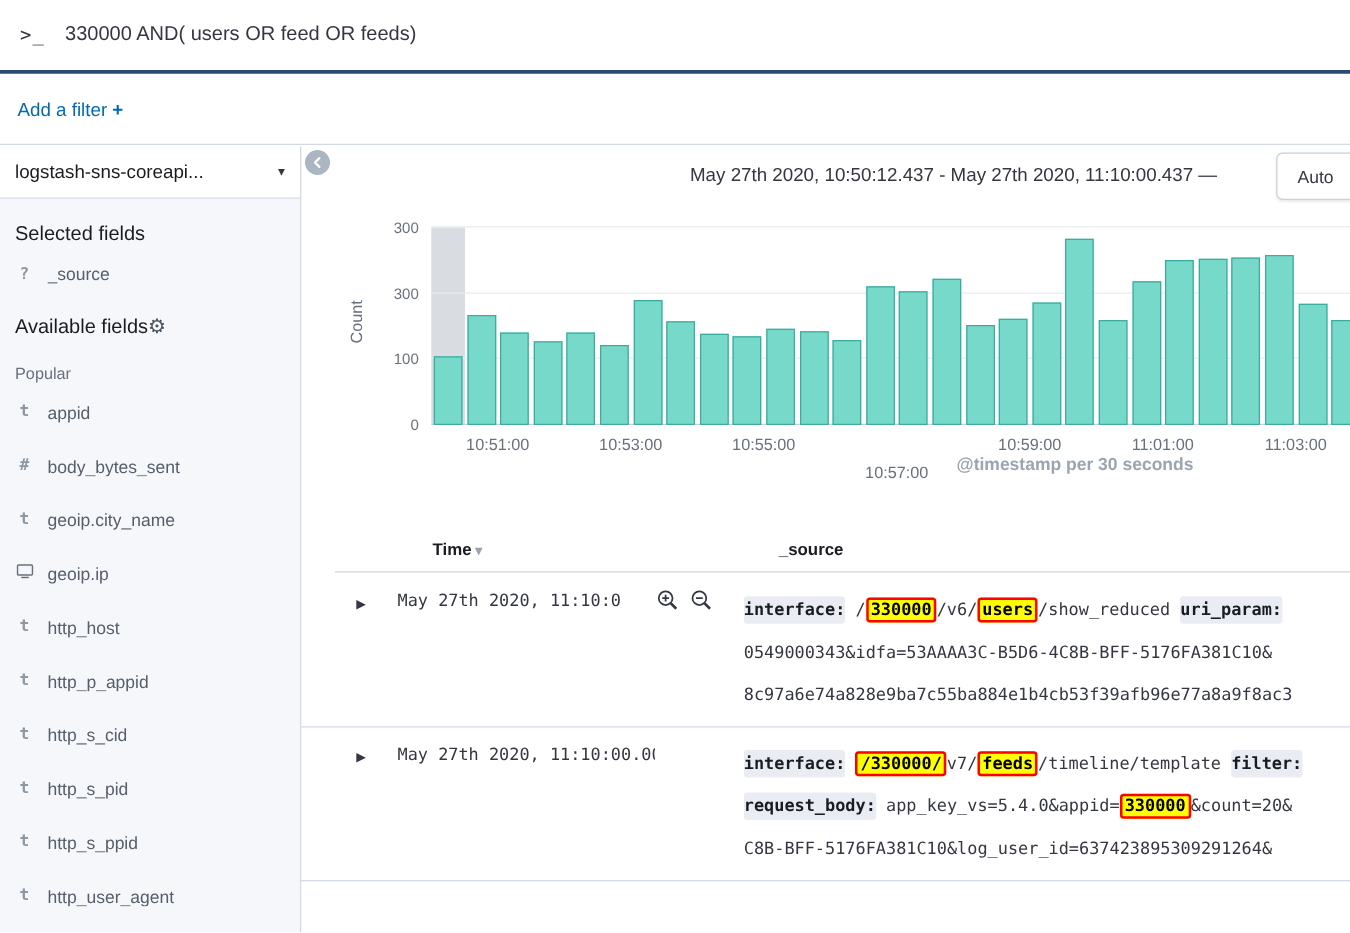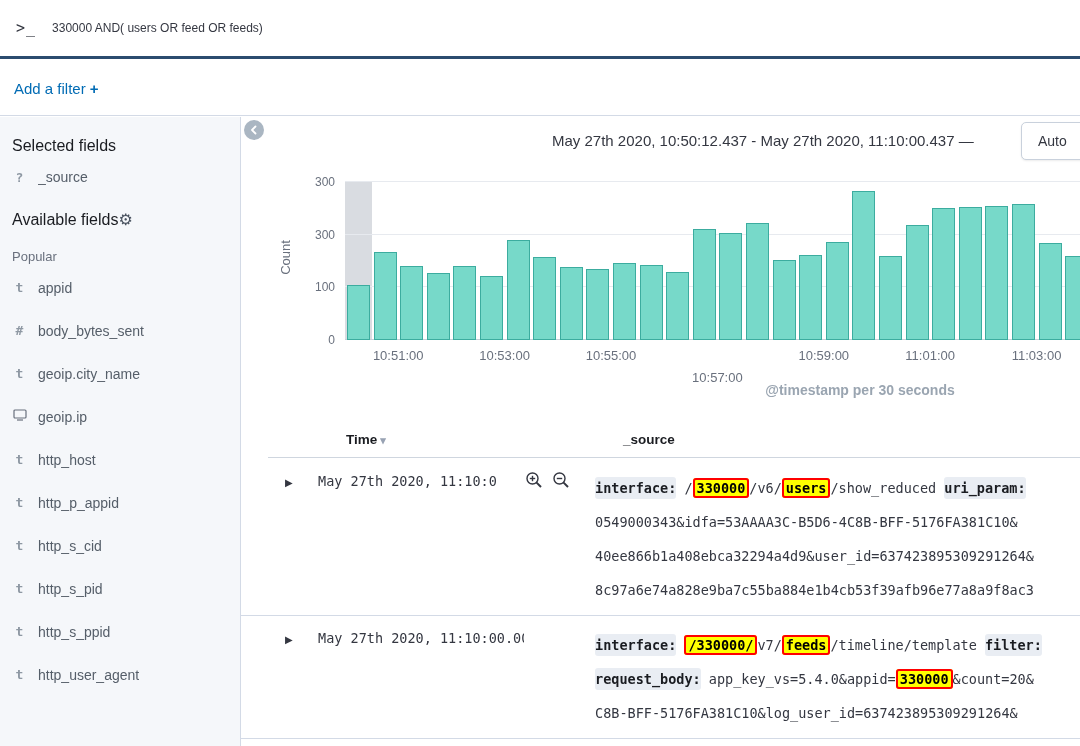--- a/index.html
+++ b/index.html
@@ -3,21 +3,21 @@
 <meta charset="utf-8">
 <style>
   * { margin:0; padding:0; box-sizing:border-box; }
   html,body { width:1080px; height:746px; overflow:hidden; }
   body { position:relative; background:#fff; color:#343741; font-family:"Liberation Sans",sans-serif; }
 
   
   .query-bar { position:absolute; top:0; left:0; width:1080px; height:59px; background:#fff;
                border-bottom:3px solid #2b4c6f; display:flex; align-items:center; padding:0 16px; gap:16px; }
   .prompt { font-family:"DejaVu Sans Mono",monospace; font-size:15px; color:#343741; letter-spacing:1px; }
-  .query-input { border:none; outline:none; flex:1; font-size:12px; color:#343741;
+  .query-input { border:none; outline:none; flex:1; font-size:16px; color:#343741;
                  font-family:"Liberation Sans",sans-serif; background:transparent; }
 
   
   .filter-bar { position:absolute; top:62px; left:0; width:1080px; height:54px;
                 border-bottom:1px solid #d3dae6; display:flex; align-items:center; padding:0 14px; }
   .add-filter { color:#006bb4; font-size:15px; cursor:pointer; }
   .add-filter .plus { font-weight:700; margin-left:4px; }
 
   
   .sidebar { position:absolute; top:117px; left:0; width:241px; bottom:0; background:#f5f7fa;
@@ -53,21 +53,21 @@
   .chart { position:absolute; left:240px; top:172px; width:840px; height:235px; }
   .count-label { position:absolute; left:28px; top:78px; transform:rotate(-90deg); font-size:13px;
                  color:#69707d; }
   .plot { position:absolute; left:105px; top:10px; width:735px; height:158px; }
   .grid { position:absolute; left:0; width:735px; height:1px; background:#e7eaef; }
   .grid.zero { background:#c9cfd8; }
   .ytick { position:absolute; left:0; width:95px; text-align:right; font-size:12px; color:#69707d; }
   .bar { position:absolute; bottom:0; width:23px; background:#77d9c9; border:1px solid #3cac9f; }
   .partial-band { position:absolute; bottom:0; left:0; width:27px; height:158px; background:#d9dce1; }
   .xtick { position:absolute; top:176px; width:70px; text-align:center; font-size:13px; color:#69707d; }
-  .axis-caption { position:absolute; top:210px; left:620px; transform:translateX(-50%); font-size:14px;
+  .axis-caption { position:absolute; top:191px; left:620px; transform:translateX(-50%); font-size:14px;
                   font-weight:700; color:#9aa5b1; white-space:nowrap; }
 
   
   .tbl-header { position:absolute; left:240px; top:426px; width:840px; height:32px;
                 border-bottom:1px solid #cfd6df;margin-left:28px; }
   .th { position:absolute; top:6px; font-size:13.5px; font-weight:700; color:#1a1c21; }
   .th-time { left:78px; cursor:pointer; }
   .th-source { left:355px; }
   .sort-caret { font-size:11px; color:#98a2b3; margin-left:3px; }
   #doc-rows { position:absolute; left:240px; top:459px; width:840px; bottom:0; overflow:hidden; }
@@ -89,20 +89,24 @@
 <div class="query-bar">
   <span class="prompt">&gt;_</span>
   <input class="query-input" value="330000 AND( users OR feed OR feeds)" style="">
 </div>
 
 <div class="filter-bar">
   <span class="add-filter"><span>Add a filter</span><span class="plus">+</span></span>
 </div>
 
 <div class="sidebar">
+  <div class="index-selector">
+    <span>logstash-sns-coreapi...</span>
+    <span class="caret">▾</span>
+  </div>
   <div class="side-title">Selected fields</div>
   <div class="field-row sel">
     <span class="ft">?</span>
     <span class="fname">_source</span>
   </div>
   <div class="avail-row">
     <div class="side-title">Available fields</div>
     <span class="gear">⚙</span>
   </div>
   <div class="popular-label">Popular</div>
@@ -235,21 +239,20 @@
           </svg></span>
         <span class="zicon"><svg width="18" height="18" viewBox="0 0 18 18">
             <circle cx="7.5" cy="7.5" r="5.5" fill="#ffffff" stroke="#343741" stroke-width="1.4"></circle>
             <line x1="4.8" y1="7.5" x2="10.2" y2="7.5" stroke="#343741" stroke-width="1.4"></line>
             <line x1="11.6" y1="11.6" x2="16" y2="16" stroke="#343741" stroke-width="2"></line>
           </svg></span>
       </span>
       <div class="doc-source">
         <div class="src-line"><span class="chip">interface:</span><span> /</span><span class="hl">330000</span><span>/v6/</span><span class="hl">users</span><span>/show_reduced </span><span class="chip">uri_param:</span></div>
         <div class="src-line"><span>0549000343&amp;idfa=53AAAA3C-B5D6-4C8B-BFF-5176FA381C10&amp;</span></div>
-        <div class="src-line"><span>40ee866b1a408ebca32294a4d9&amp;user_id=637423895309291264&amp;</span></div>
         <div class="src-line"><span>8c97a6e74a828e9ba7c55ba884e1b4cb53f39afb96e77a8a9f8ac3</span></div>
       </div>
     </div>
     <div class="doc-row">
       <span class="expander">▶</span>
       <div class="doc-time">May 27th 2020, 11:10:00.000</div>
       <div class="doc-source">
         <div class="src-line"><span class="chip">interface:</span><span> </span><span class="hl">/330000/</span><span>v7/</span><span class="hl">feeds</span><span>/timeline/template </span><span class="chip">filter:</span></div>
         <div class="src-line"><span class="chip">request_body:</span><span> app_key_vs=5.4.0&amp;appid=</span><span class="hl">330000</span><span>&amp;count=20&amp;</span></div>
         <div class="src-line"><span>C8B-BFF-5176FA381C10&amp;log_user_id=637423895309291264&amp;</span></div>

